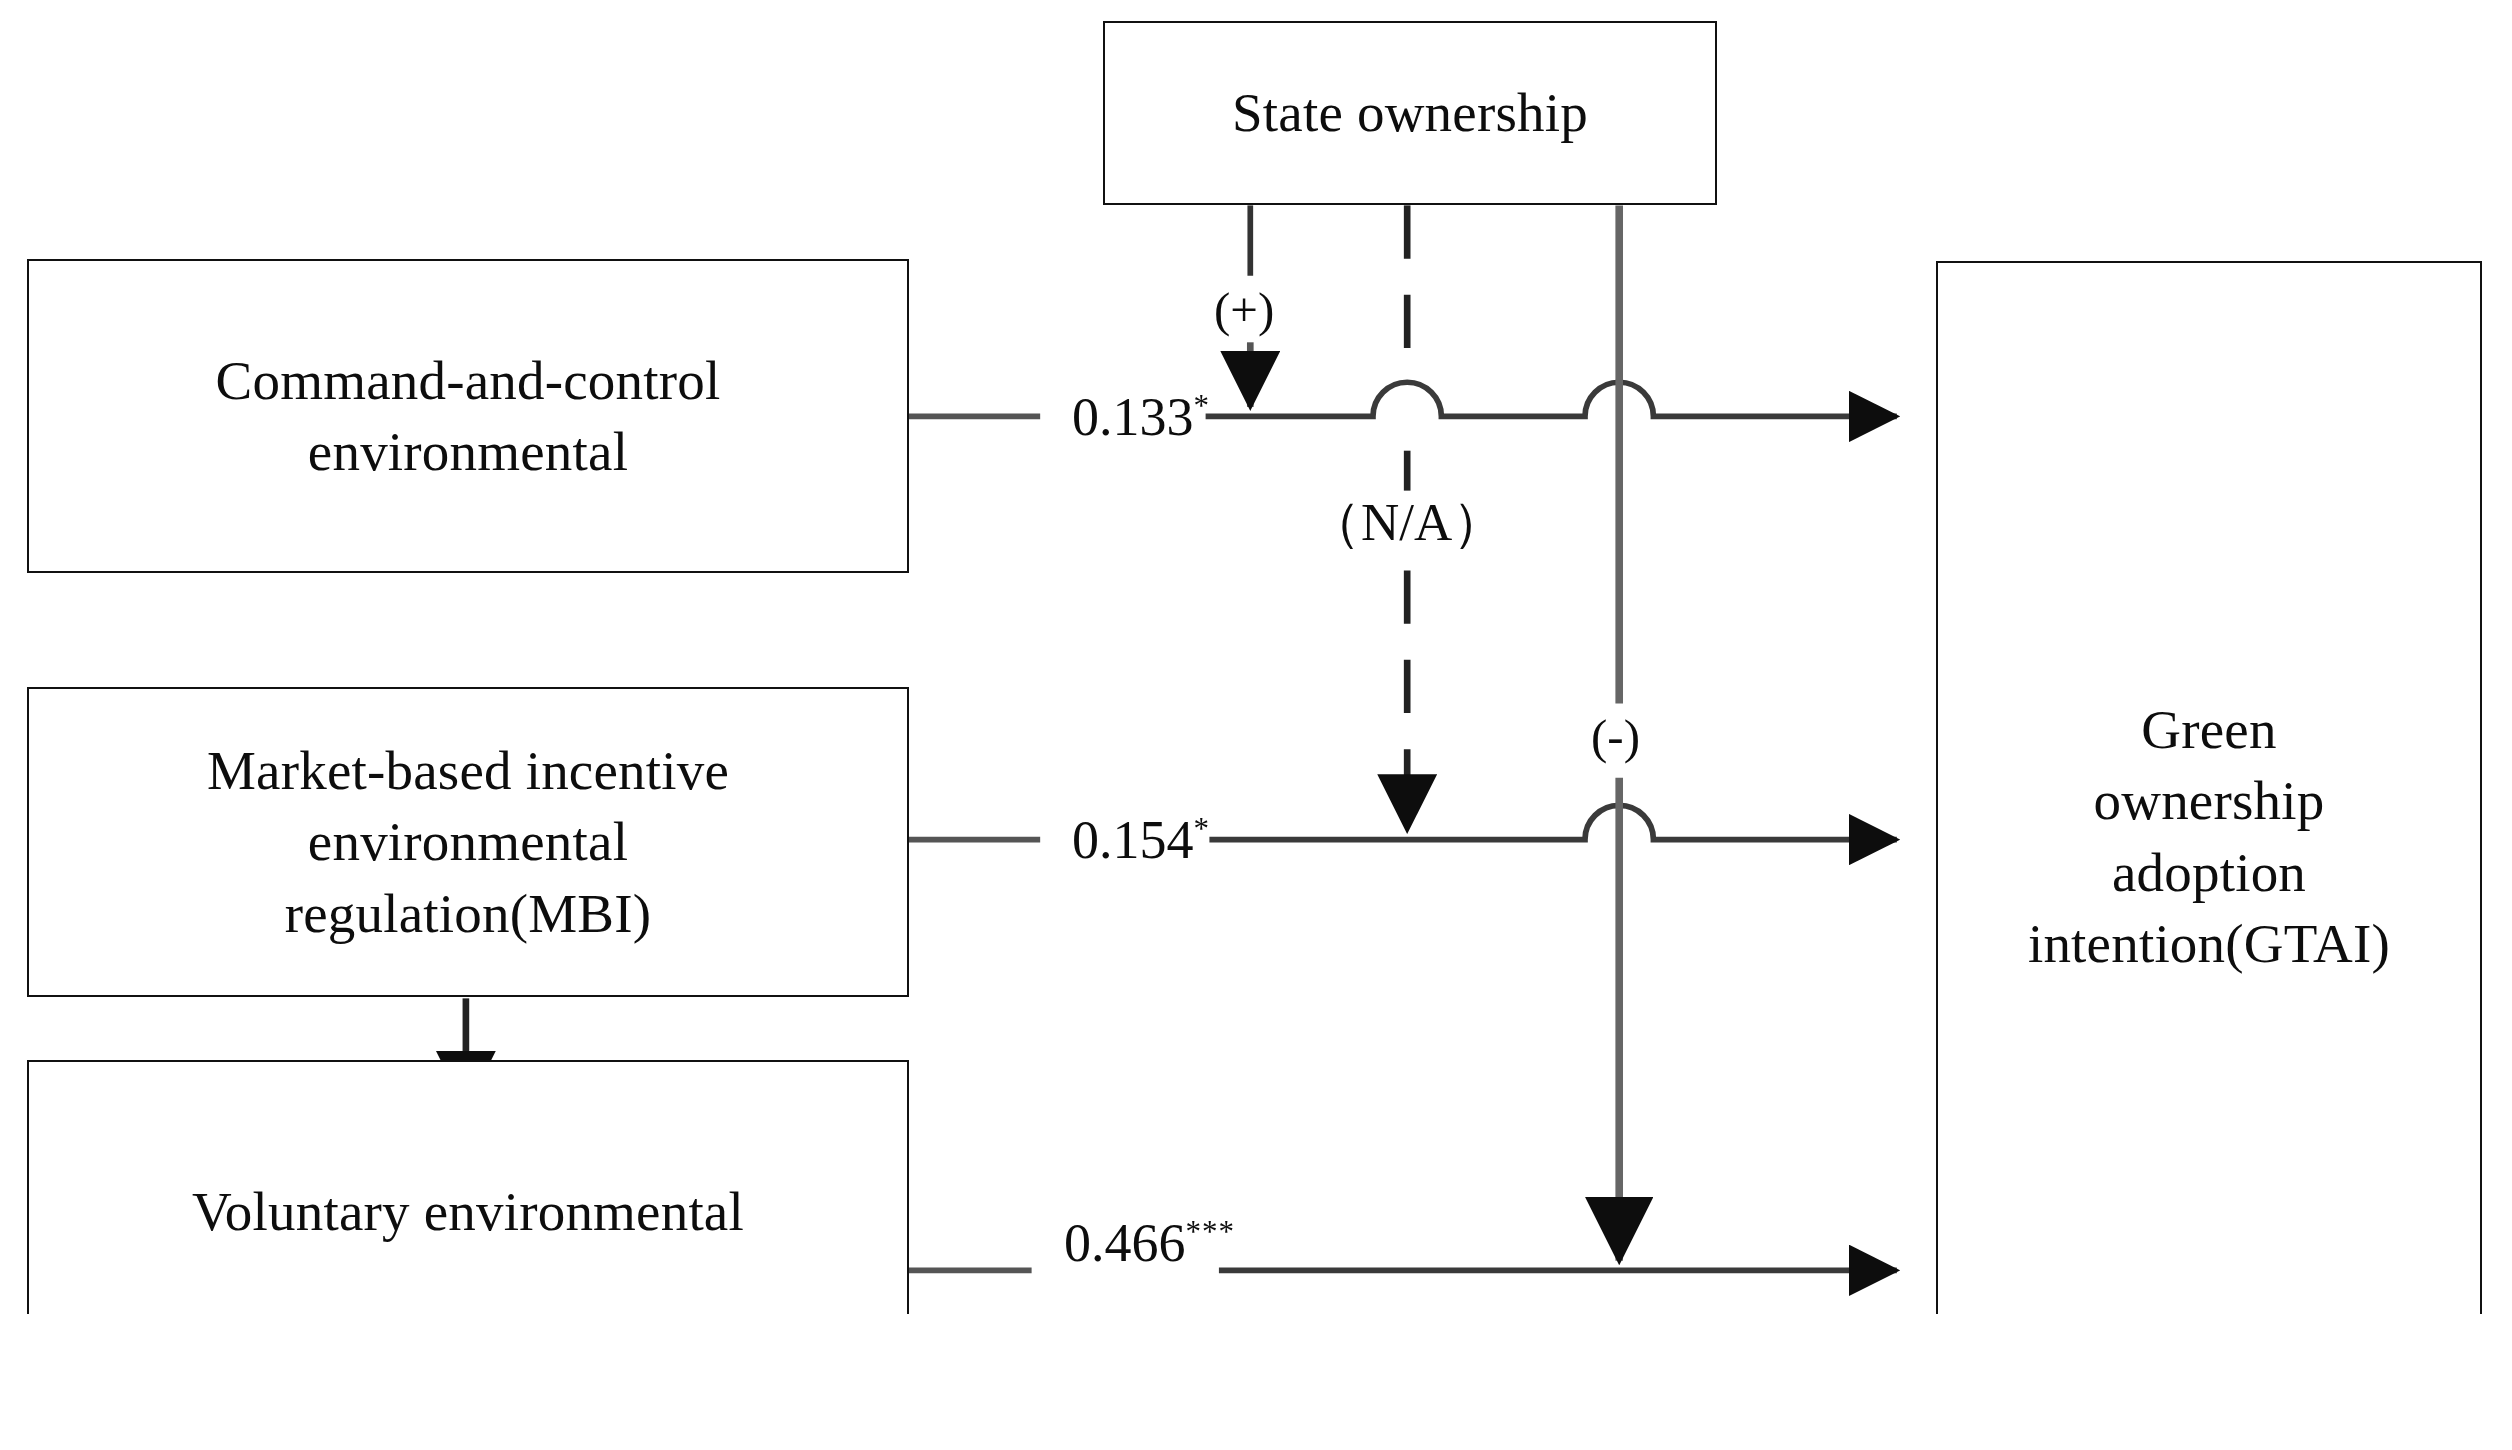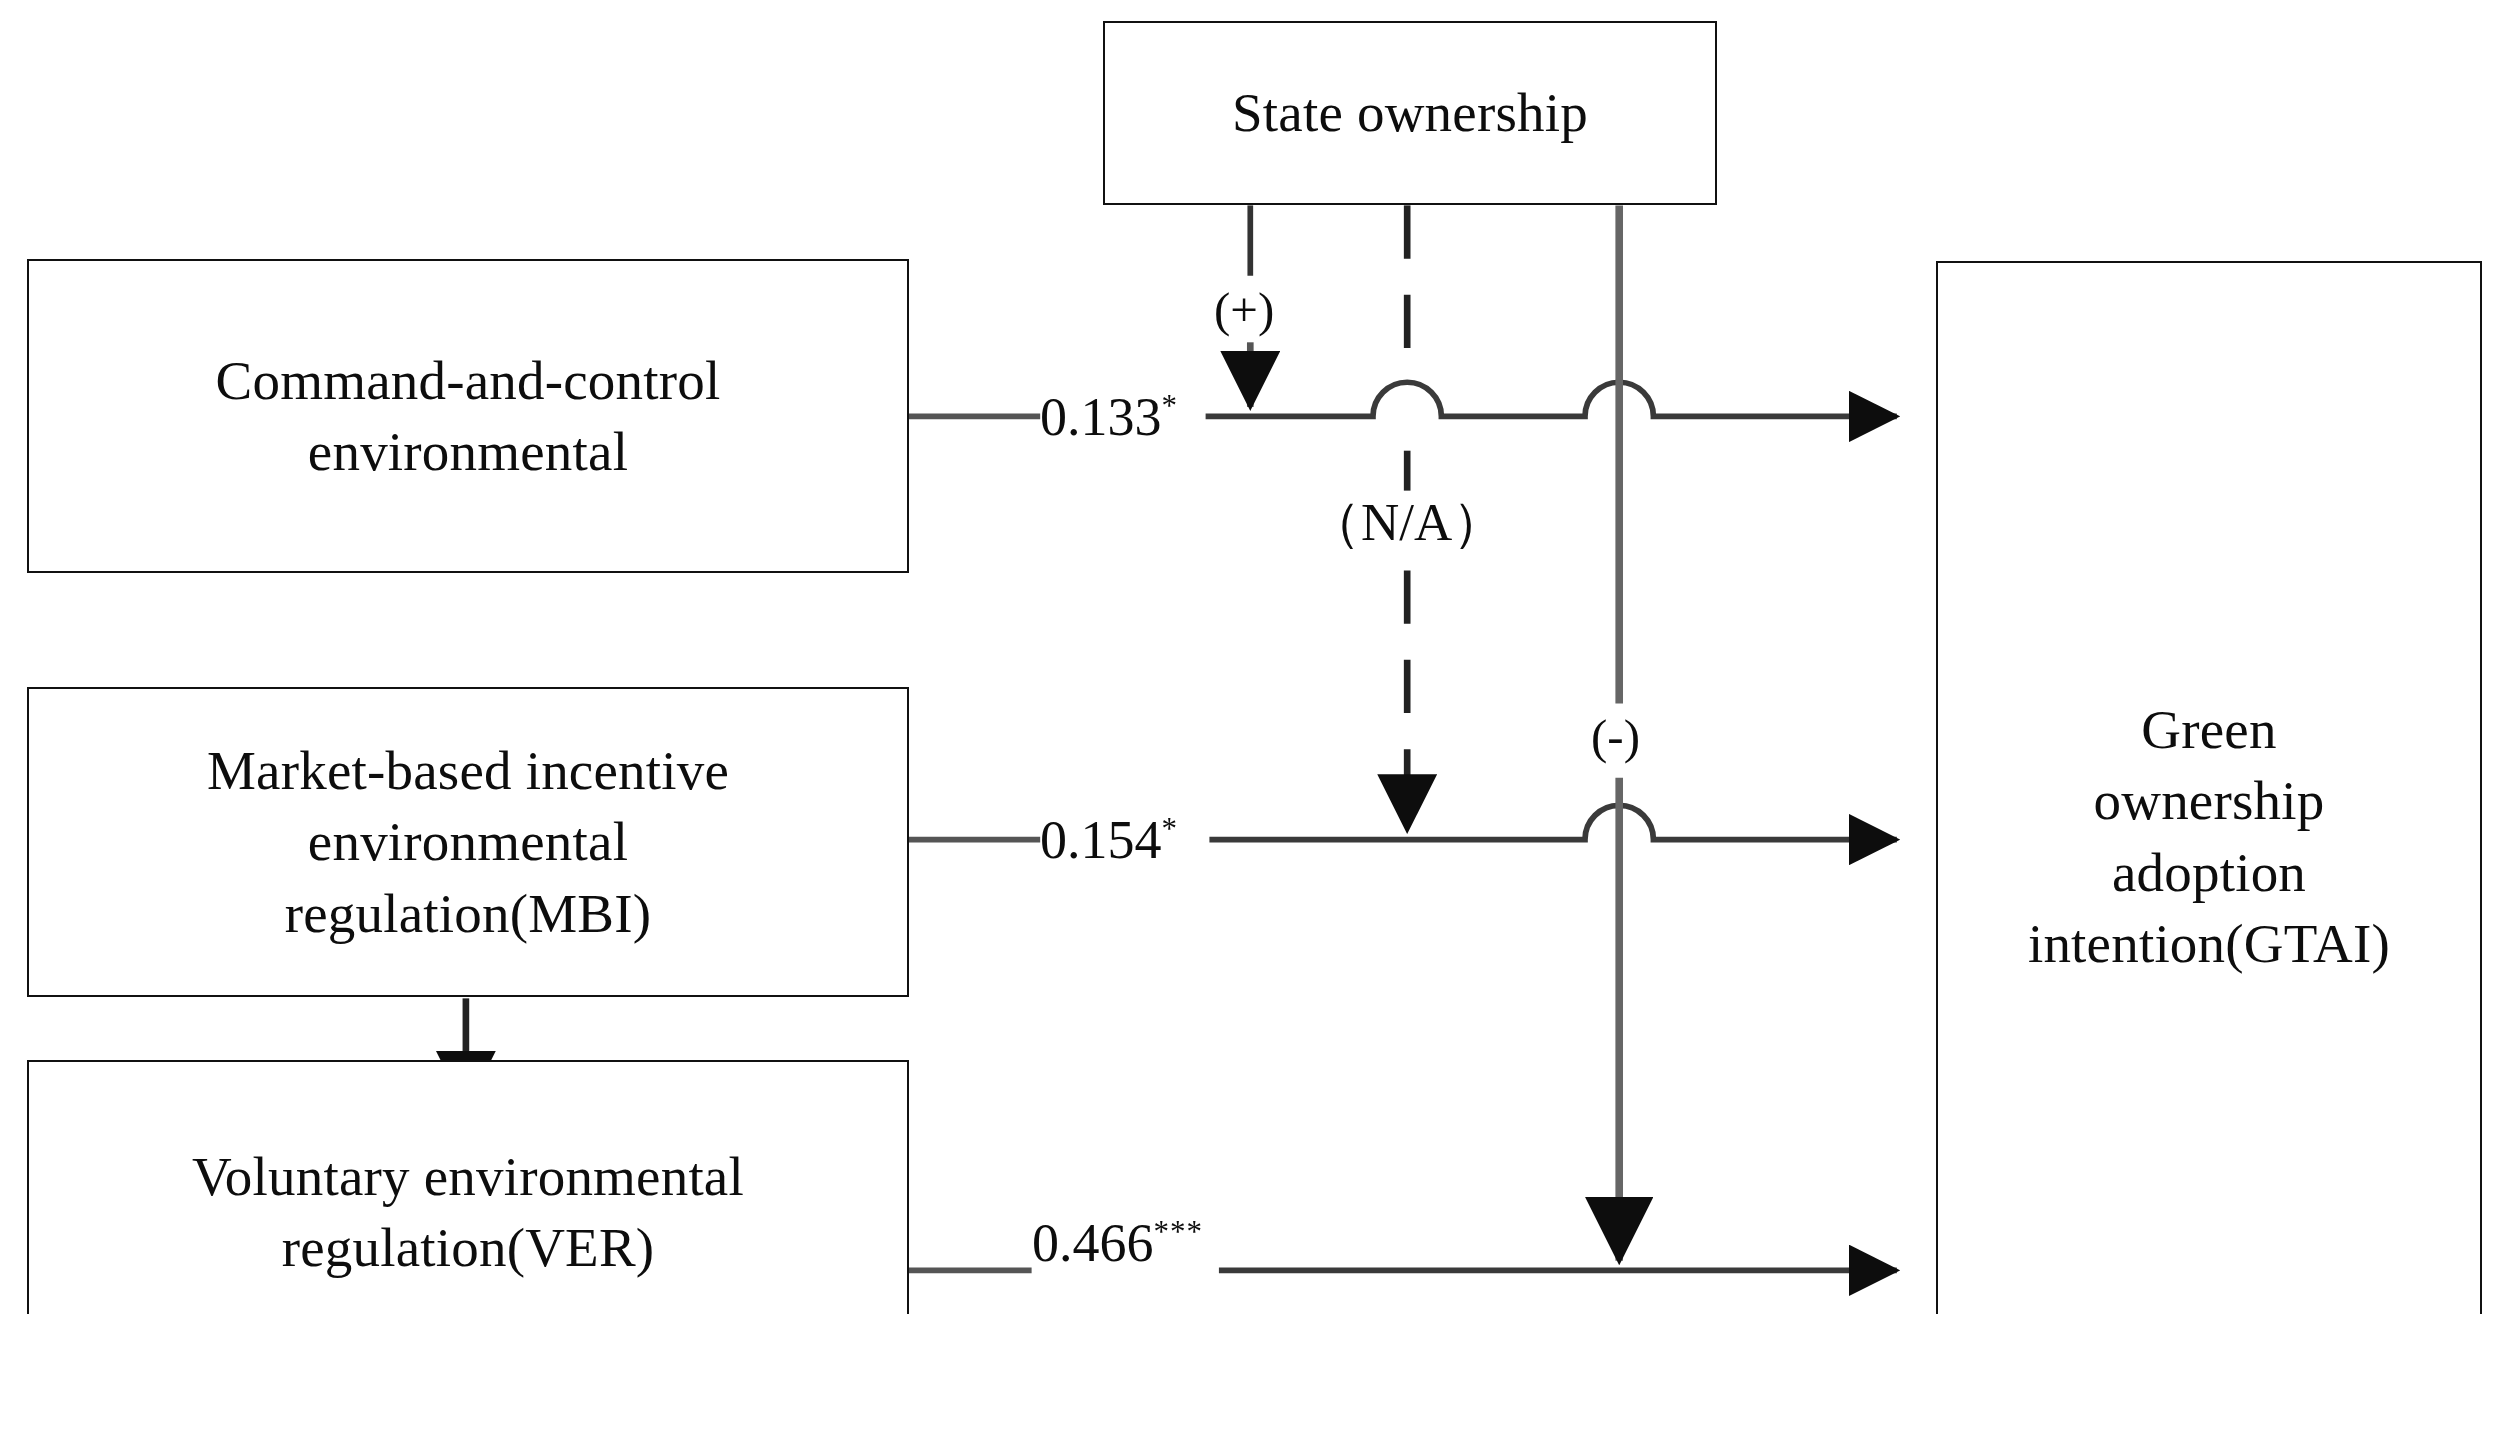--- a/index.html
+++ b/index.html
@@ -33,21 +33,21 @@
   #node-gtai { left:1936px; top:261px; width:546px;  height:1151px; font-size:55px;align-items:center; }
 
   svg#wires{ position:absolute; left:0; top:0; width:2512px; height:1450px; }
 
   .edgelabel{
     position:absolute;
     color:#0d0d0d;
     white-space:nowrap;
     font-family:"Liberation Serif","DejaVu Serif",serif;
   }
-  .coefval{ font-size:54px; }
+  .coefval{ font-size:54px;margin-left:32px; }
   .coefval sup{ font-size:31px; letter-spacing:1px; vertical-align:super; }
   .sign{ font-size:49px; }
   .na{ font-size:53px; }
 </style>
 </head>
 <body>
 
 <div id="stage">
 
   <svg id="wires" viewBox="0 0 2642 1525" xmlns="http://www.w3.org/2000/svg">
@@ -117,21 +117,20 @@
     <span class="txt">
       <span>Market-based incentive</span><br>
       <span>environmental</span><br>
       <span>regulation(MBI)</span>
     </span>
   </div>
 
   <div class="node" id="node-ver">
     <span class="txt">
       <span>Voluntary environmental</span><br>
-      <span>regulation(VER)</span>
     </span>
   </div>
 
   <div class="node" id="node-gtai">
     <span class="txt">
       <span>Green</span><br>
       <span>ownership</span><br>
       <span>adoption</span><br>
       <span>intention(GTAI)</span>
     </span>

